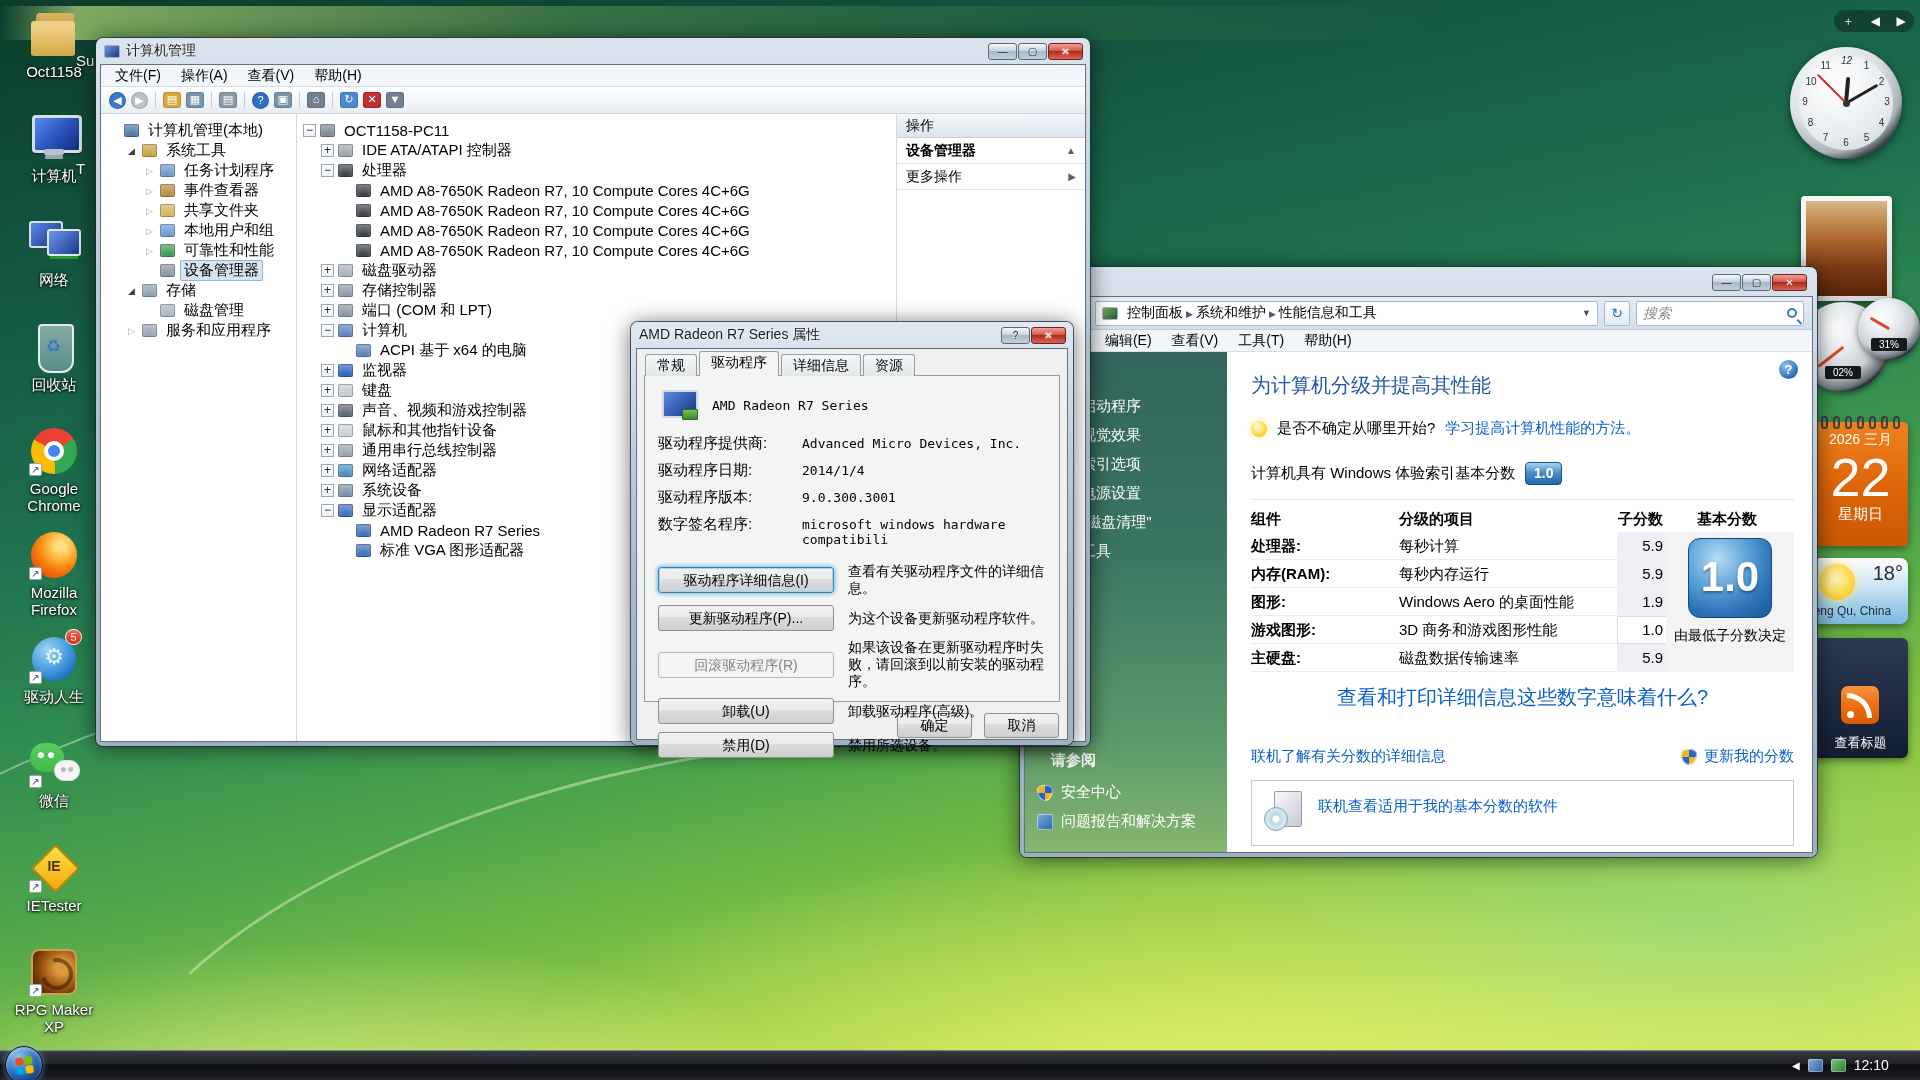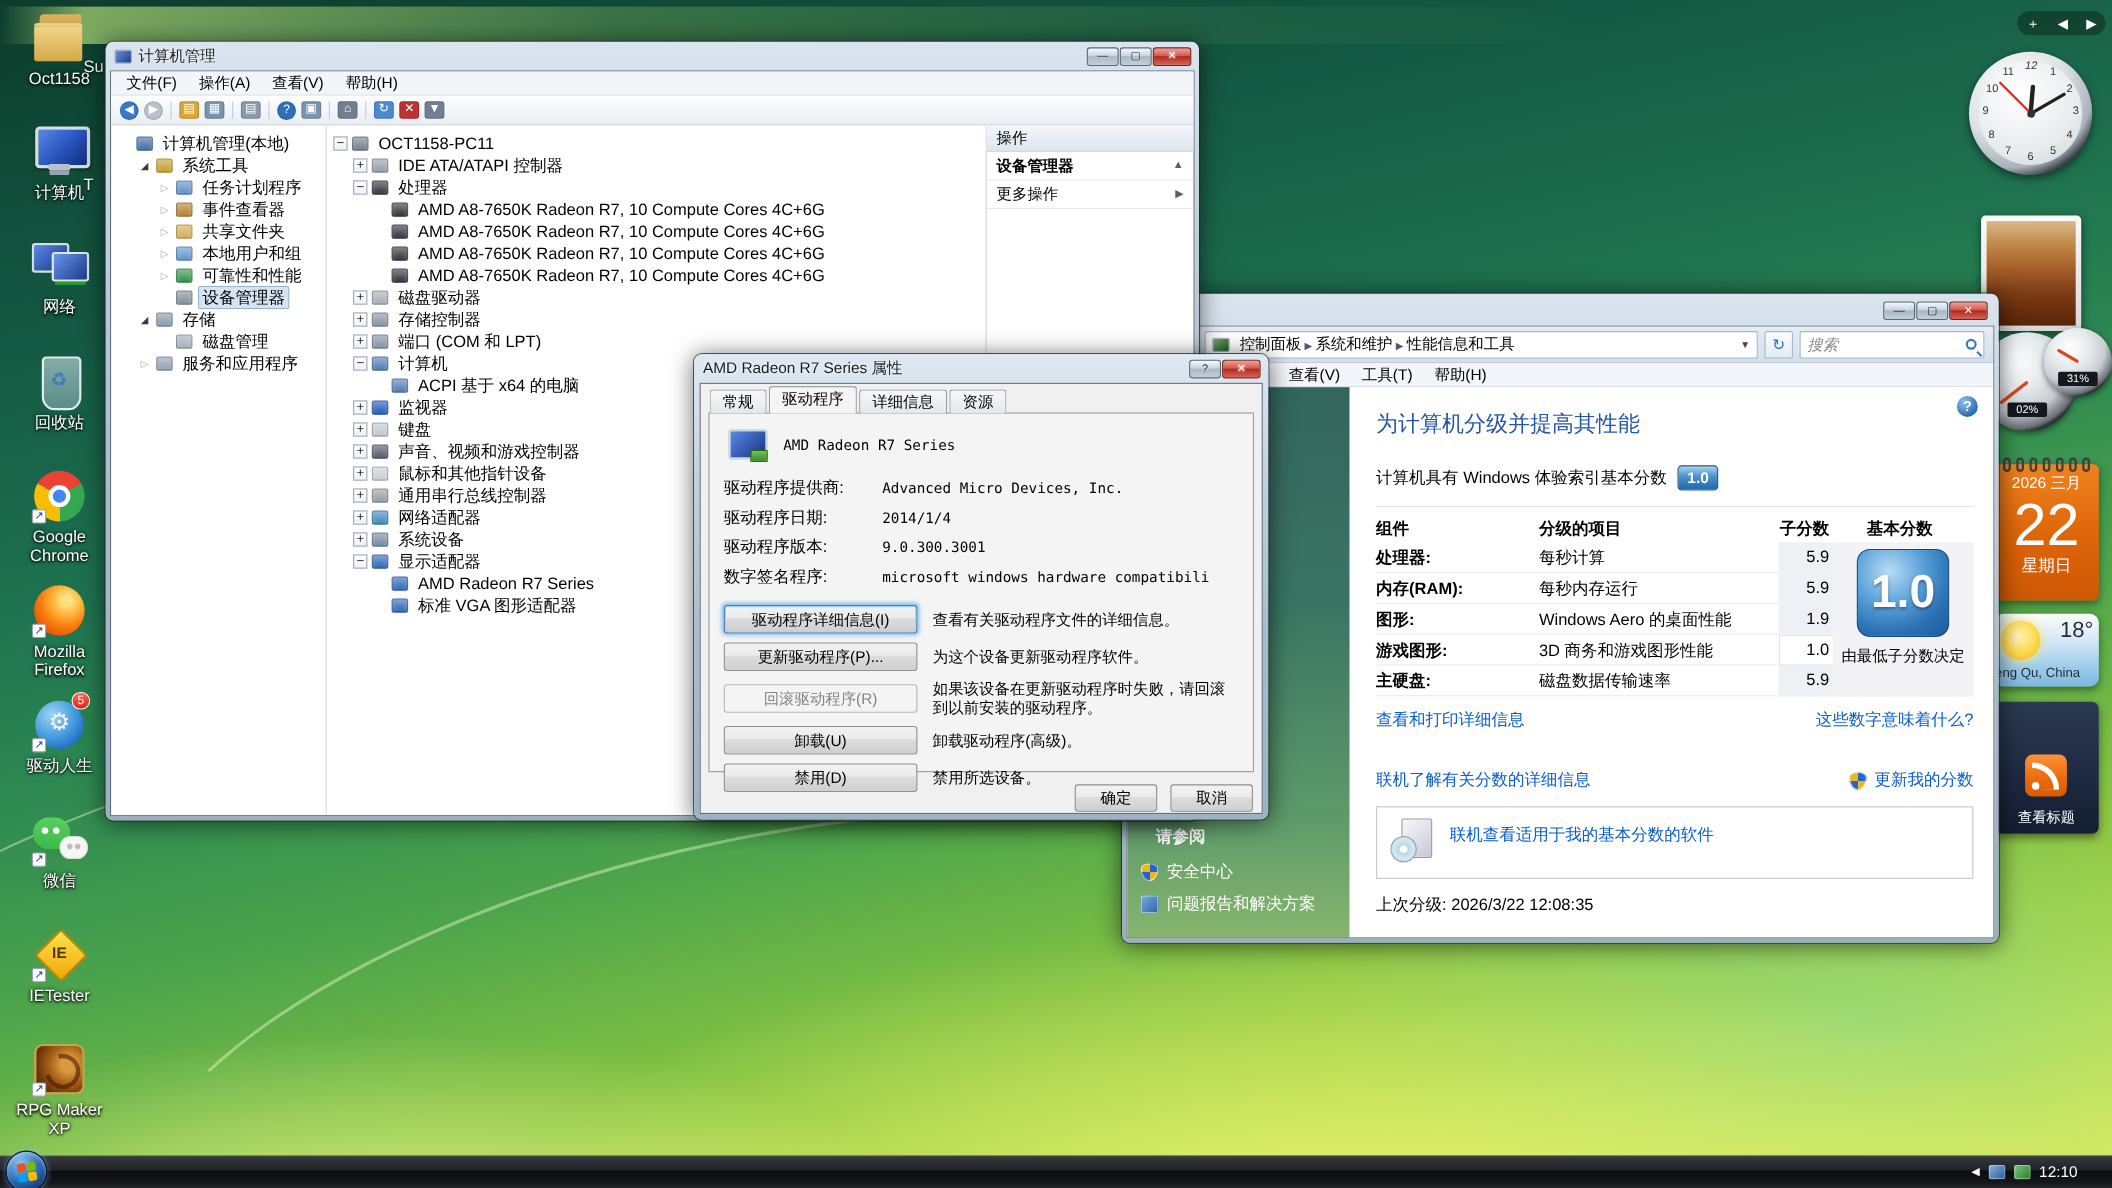--- a/index.html
+++ b/index.html
@@ -75,21 +75,21 @@
   .ticon{display:inline-block;width:15px;height:13px;border-radius:2px;margin-right:5px;flex:none;box-shadow:inset 0 0 0 1px rgba(0,0,0,.25),inset 0 6px 6px rgba(255,255,255,.35)}
   .tlabel{padding:0 3px;border:1px solid transparent}
   .tsel .tlabel{background:#d6e4f2;border-color:#96b4cc;border-radius:2px}
   #actions-head{height:24px;background:linear-gradient(#f3f7fb,#dde5ee);border-bottom:1px solid #c8d0da;display:flex;align-items:center;padding:0 9px;font-size:14px}
   .actrow{height:26px;display:flex;align-items:center;padding:0 9px;border-bottom:1px solid #e4e8ee;font-size:14px;cursor:pointer}
   .actrow b{flex:1;font-weight:bold}
   .actrow span.flex1{flex:1}
   .actarrow{color:#55616e;font-size:10px}
 
   
-  #dlg{left:631px;top:322px;width:522px;height:423px;padding:26px 5px 5px 5px;z-index:40;background:linear-gradient(#dfe9f3,#bfcedc 30%,#aabccb 60%,#9fb2c2)}
+  #dlg{left:631px;top:322px;width:442px;height:423px;padding:26px 5px 5px 5px;z-index:40;background:linear-gradient(#dfe9f3,#bfcedc 30%,#aabccb 60%,#9fb2c2)}
   #dlg .inner{background:#f0f0f0;height:100%;border:1px solid #64707c;padding-top:5px}
   #dlg-tabs{display:flex;padding-left:8px;position:relative;z-index:2}
   .dtab{border:1px solid #949e9f;border-bottom:none;background:linear-gradient(#f4f8fa,#e2e8ea);padding:2px 11px;font-size:14px;border-radius:3px 3px 0 0;margin-right:2px;cursor:pointer;height:22px}
   .dtab.active{background:#f4f4f4;height:25px;margin-top:-3px;position:relative;z-index:3}
   .dpage{margin:0 7px;border:1px solid #949e9f;background:#f4f4f4;height:327px;position:relative;padding:10px 13px;margin-top:-1px}
   #dlg-devrow{display:flex;align-items:center;gap:14px;margin:4px 0 14px 4px}
   #dlg-devicon{width:36px;height:30px;position:relative;flex:none}
   #dlg-devicon::before{content:'';position:absolute;left:0;top:0;width:32px;height:24px;background:linear-gradient(135deg,#5a8ae8,#16337e);border:2px solid #cfd8e2;border-radius:3px}
   #dlg-devicon::after{content:'';position:absolute;right:0;bottom:0;width:14px;height:9px;background:linear-gradient(#7ac05a,#3a8a2a);border:1px solid #2a6a1a;border-radius:1px}
   .mono{font-family:"DejaVu Sans Mono","Liberation Mono",monospace;font-size:13px}
@@ -141,21 +141,21 @@
   .phead{height:26px;font-weight:bold;font-size:15px}
   .phead .c3{text-align:right;padding-right:10px}
   .phead .c4{padding-left:24px}
   .prow{height:28px;border-bottom:1px solid #ececf0;font-size:15px}
   .prow .c1{font-weight:bold}
   .scell{background:#eef0f5;text-align:right;padding-right:10px;height:28px;line-height:28px}
   .scell.hl{background:#fff;box-shadow:inset 0 0 0 1px #d8dce8}
   #basepanel{position:absolute;right:0;top:32px;width:128px;height:140px;background:#f3f3f5;display:flex;flex-direction:column;align-items:center;padding-top:6px}
   #bigbadge{width:84px;height:80px;border-radius:12px;background:radial-gradient(circle at 35% 25%,#b8dcf4,#58a0d8 40%,#2a72b4 70%,#1a5a9a);border:1px solid #16487e;color:#fff;font-weight:bold;font-size:42px;text-align:center;line-height:76px;text-shadow:0 2px 3px rgba(0,0,30,.4)}
   #basecap{font-size:14px;text-align:center;margin-top:8px;line-height:18px;width:118px}
-  #linksrow{display:flex;justify-content:space-between;margin-top:12px;font-size:15px}
+  #linksrow{display:flex;justify-content:center;margin-top:12px;font-size:20px}
   #onlinerow{display:flex;justify-content:space-between;align-items:center;margin-top:36px;font-size:15px}
   #onlinerow .rt{display:flex;align-items:center;gap:7px}
   #swbox{margin-top:14px;border:1px solid #c8c8cc;height:66px;display:flex;align-items:flex-start;gap:16px;padding:10px 12px;font-size:15px}
   #swicon{width:38px;height:40px;position:relative;flex:none}
   #swicon::before{content:'';position:absolute;right:0;top:0;width:26px;height:34px;background:linear-gradient(135deg,#f8f8fc,#c8c8d4);border:1px solid #9a9aa4;border-radius:2px}
   #swicon::after{content:'';position:absolute;left:0;bottom:0;width:22px;height:22px;border-radius:50%;background:radial-gradient(circle at 50% 50%,#fff 3px,#b8d8e8 4px,#d8e8f0 60%,#98b8c8);border:1px solid #8aa}
   #lastrated{margin-top:14px;font-size:15px}
 
   
   #sbctl{position:absolute;left:1834px;top:10px;width:80px;height:22px;border-radius:11px;background:rgba(10,20,15,.4);display:flex;align-items:center;justify-content:space-around;color:#fff;font-size:12px;z-index:5}
@@ -395,20 +395,25 @@
                 <div class="sarow">
                   <span class="repicon"></span>
                   <span>问题报告和解决方案</span>
                 </div>
               </div>
           </div>
         </div>
         <div id="perf-main">
           <div id="helpbtn">?</div>
           <h1 id="perf-h1">为计算机分级并提高其性能</h1>
+          <div id="hintrow">
+            <span class="bulb"></span>
+            <span>是否不确定从哪里开始?</span>
+            <a class="plink">学习提高计算机性能的方法。</a>
+          </div>
           <div id="scorerow">
             <span>计算机具有 Windows 体验索引基本分数</span>
             <span id="scorebadge">1.0</span>
           </div>
           <div id="ptable">
             <div class="phead">
               <span class="c1">组件</span>
               <span class="c2">分级的项目</span>
               <span class="c3">子分数</span>
               <span class="c4">基本分数</span>

